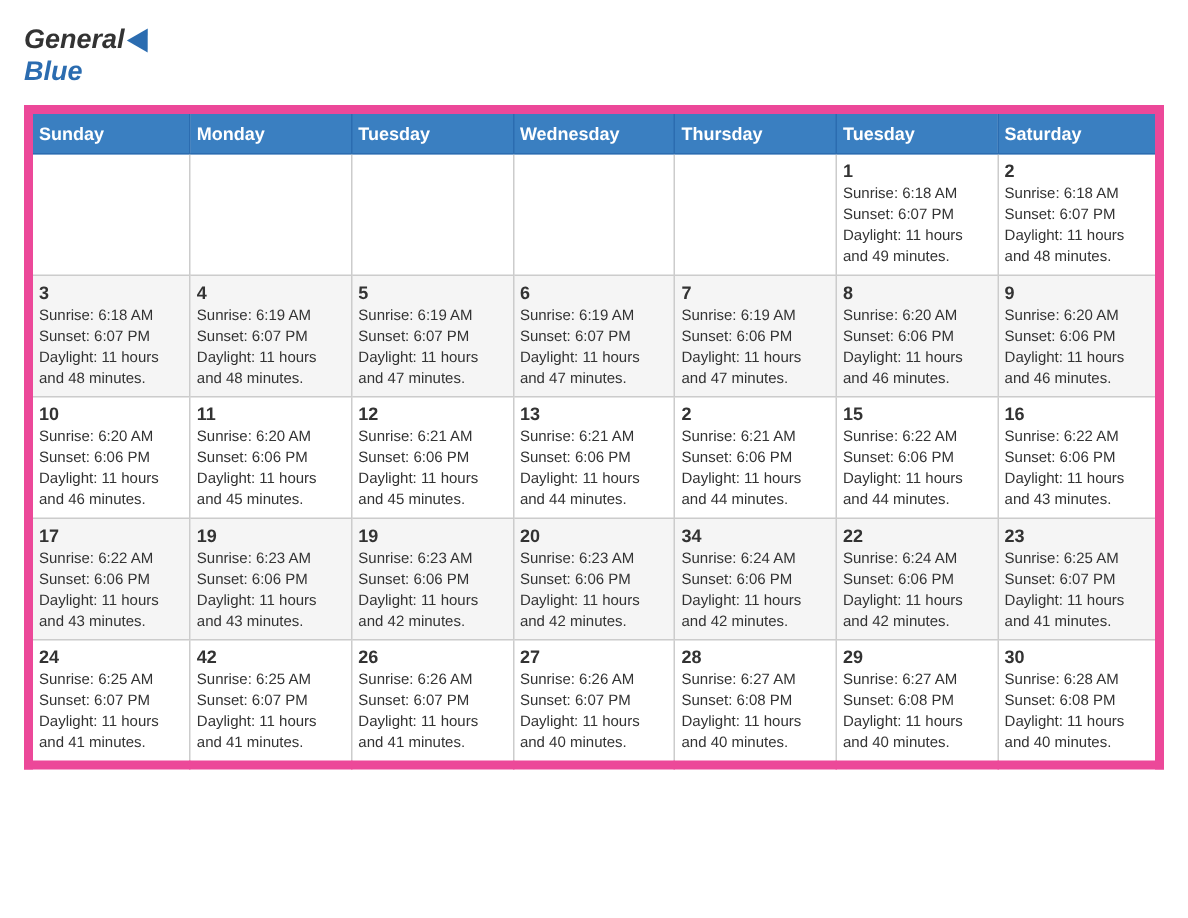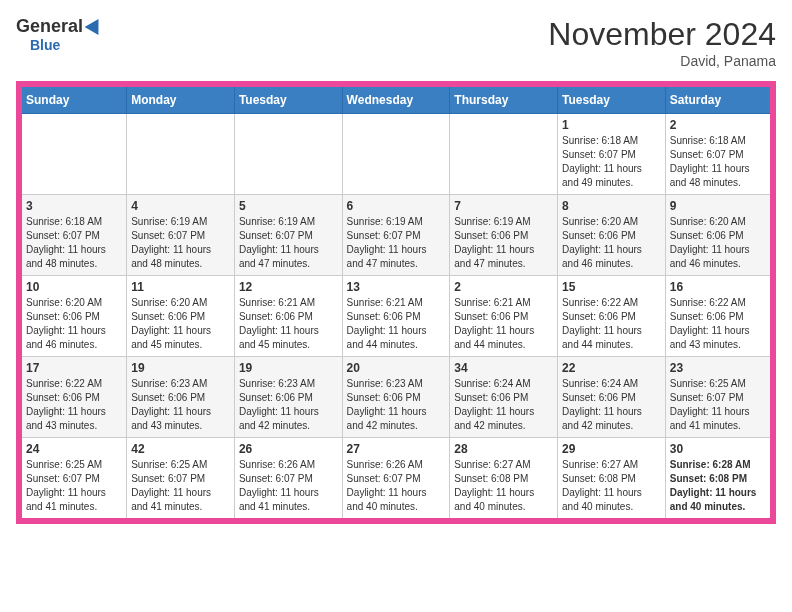--- a/index.html
+++ b/index.html
@@ -8,41 +8,41 @@
       background: #fff;
       width: 792px;
       min-height: 612px;
       padding: 16px;
     }
     .header {
       display: flex;
       justify-content: space-between;
       align-items: flex-start;
       margin-bottom: 12px;
+      font-style: italic;
     }
     .logo {
       display: flex;
       flex-direction: column;
       align-items: flex-start;
     }
     .logo-text {
       display: flex;
       align-items: center;
       gap: 2px;
     }
     .logo-general {
       font-size: 18px;
       font-weight: bold;
       color: #333;
     }
     .logo-blue {
-      font-size: 14px;
+      font-size: 18px;
       font-weight: bold;
       color: #2b6cb0;
-      margin-left: 14px;
     }
     .logo-triangle {
       width: 0;
       height: 0;
       border-left: 8px solid transparent;
       border-right: 8px solid transparent;
       border-bottom: 14px solid #2b6cb0;
       margin-left: 2px;
       margin-top: -4px;
       transform: rotate(30deg);
@@ -104,24 +104,20 @@
 </head>
 <body>
 
 <div class="header">
   <div class="logo">
     <div class="logo-text">
       <span class="logo-general">General</span>
       <div class="logo-triangle"></div>
     </div>
     <span class="logo-blue">Blue</span>
-  </div>
-  <div class="title-section">
-    <div class="month-title">November 2024</div>
-    <div class="location">David, Panama</div>
   </div>
 </div>
 
 <table class="calendar">
   <thead>
     <tr>
     <th>Sunday</th>
         <th>Monday</th>
         <th>Tuesday</th>
         <th>Wednesday</th>
@@ -343,20 +339,20 @@
         </td>
         <td>
           <span class="day-num">29</span>
           <div class="day-info" style="white-space: pre-line;">Sunrise: 6:27 AM
 Sunset: 6:08 PM
 Daylight: 11 hours
 and 40 minutes.</div>
         </td>
         <td>
           <span class="day-num">30</span>
-          <div class="day-info" style="white-space: pre-line; font-weight: bold;">Sunrise: 6:28 AM
+          <div class="day-info" style="white-space: pre-line;">Sunrise: 6:28 AM
 Sunset: 6:08 PM
 Daylight: 11 hours
 and 40 minutes.</div>
         </td>
       </tr>
     </tbody>
 </table>
 
 </body></html>

